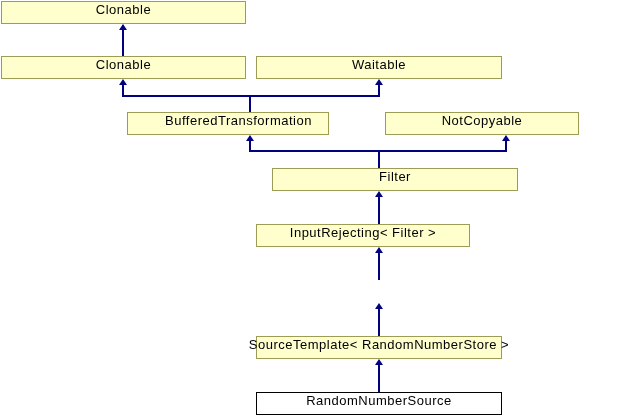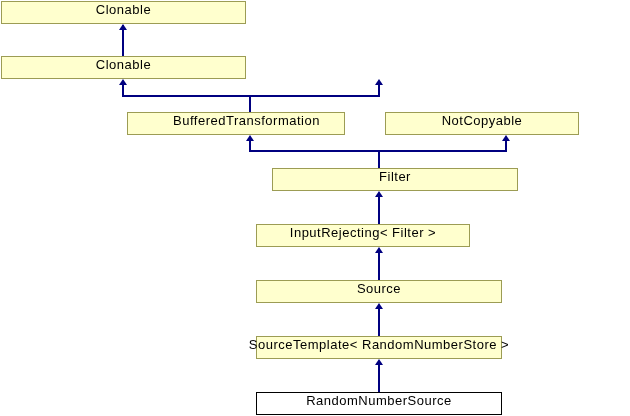--- a/index.html
+++ b/index.html
@@ -38,40 +38,40 @@
 <div class="diagram">
 
   <div class="node" style="left:1px;top:1px;width:245px;">
     <span>Clonable</span>
   </div>
 
   <div class="node" style="left:1px;top:56px;width:245px;">
     <span>Clonable</span>
   </div>
 
+  <div class="node" style="left:256px;top:56px;width:246px;">
+    <span>Waitable</span>
+  </div>
 
-  <div class="node" style="left:127px;top:112px;width:218px;padding-left:21px;">
+  <div class="node" style="left:127px;top:112px;width:202px;padding-left:21px;">
     <span>BufferedTransformation</span>
   </div>
 
   <div class="node" style="left:385px;top:112px;width:194px;">
     <span>NotCopyable</span>
   </div>
 
   <div class="node" style="left:256px;top:168px;width:246px;margin-left:16px;">
     <span>Filter</span>
   </div>
 
   <div class="node" style="left:256px;top:224px;width:214px;">
     <span>InputRejecting&lt; Filter &gt;</span>
   </div>
 
-  <div class="node" style="left:256px;top:280px;width:246px;">
-    <span>Source</span>
-  </div>
 
   <div class="node" style="left:256px;top:336px;width:246px;">
     <span>SourceTemplate&lt; RandomNumberStore &gt;</span>
   </div>
 
   <div class="node current" style="left:256px;top:392px;width:246px;">
     <span>RandomNumberSource</span>
   </div>
 
   <div class="vline" style="left:122px;top:25px;height:31px;"></div>

